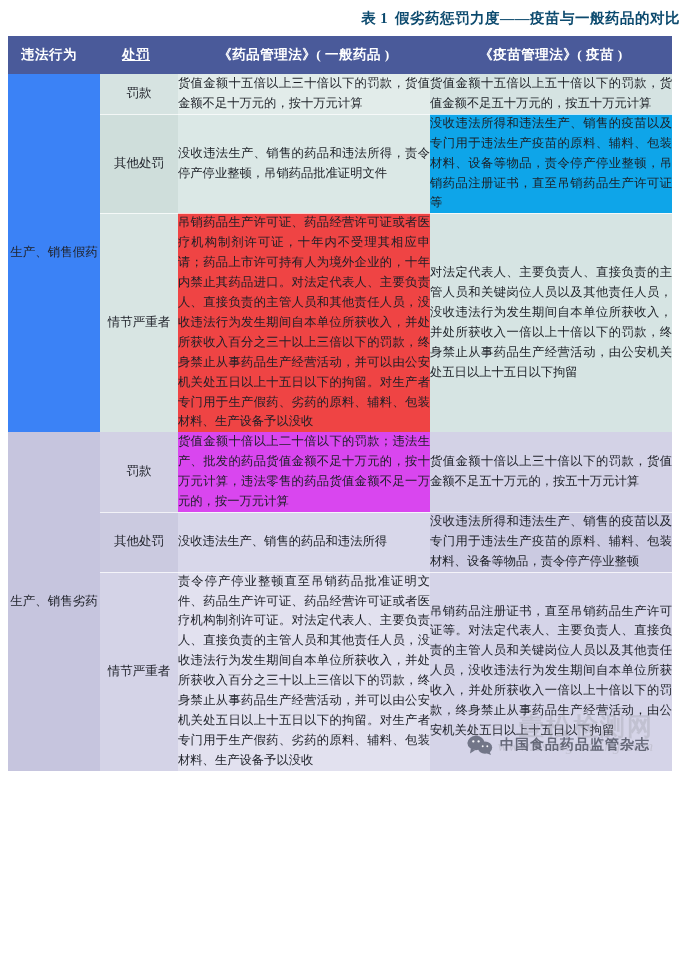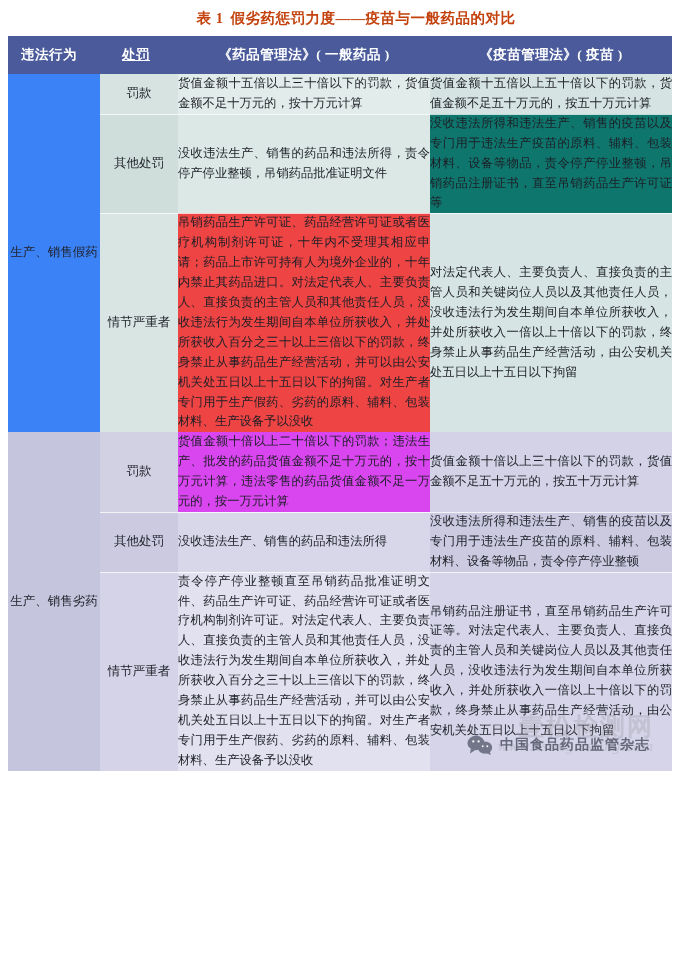--- a/index.html
+++ b/index.html
@@ -10,24 +10,24 @@
     width: 680px;
     height: 970px;
     background: #ffffff;
     font-family: "Liberation Serif", "DejaVu Serif", serif;
     overflow: hidden;
     position: relative;
   }
 
   
   .table-title {
-    text-align: center;
+    text-align: right;
     font-size: 14.5px;
     font-weight: bold;
-    color: #c2410c;
+    color: #0c4a6e;
     letter-spacing: 0.5px;
     padding: 9px 0 8px 0;
     font-family: "Liberation Serif", "DejaVu Serif", serif;
     margin-left: 32px;
   }
   .table-title .tnum { margin-right: 7px; }
 
   
   .tbl-wrap {
     position: relative;
@@ -86,21 +86,21 @@
   }
   .c-body.mid { vertical-align: middle; }
 
   
   .gA-grp   { background: #3b82f6; }
   .gA-pen   { background: #d6e3e1; }
   .gA-c3    { background: #e2ecea; }
   .gA-c4    { background: #d5e3e2; margin-left: 20px; }
   .gA-pen2  { background: #cfdedb; }
   .gA-c3b   { background: #dbe8e6; }
-  .gA-c4b   { background: #0f766e; }
+  .gA-c4b   { background: #0ea5e9; }
   .gA-pen3  { background: #d8e5e3; }
   .gA-c3c   { background: #ef4444; }
   .gA-c4c   { background: #d6e4e3; }
 
   
   .gB-grp   { background: #c6c5de; }
   .gB-pen   { background: #d2d1e4; }
   .gB-c3    { background: #d946ef; font-family: Liberation Serif, serif; }
   .gB-c4    { background: #d3d2e6; }
   .gB-pen2  { background: #cbcae0; }

